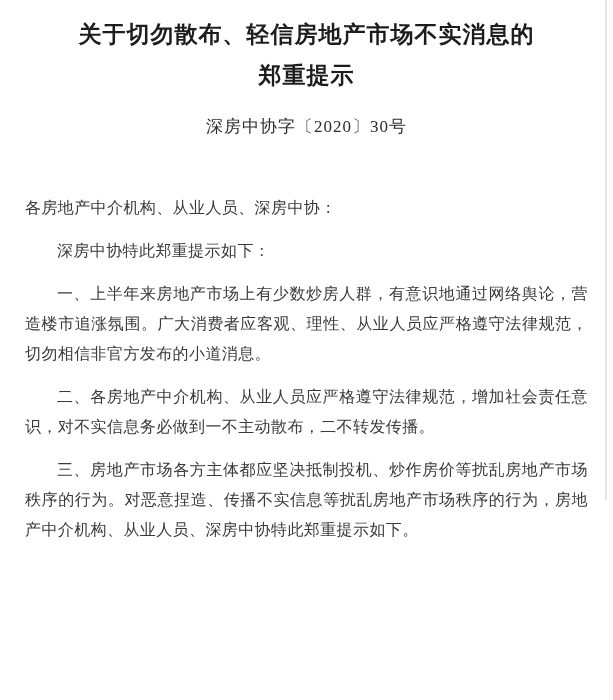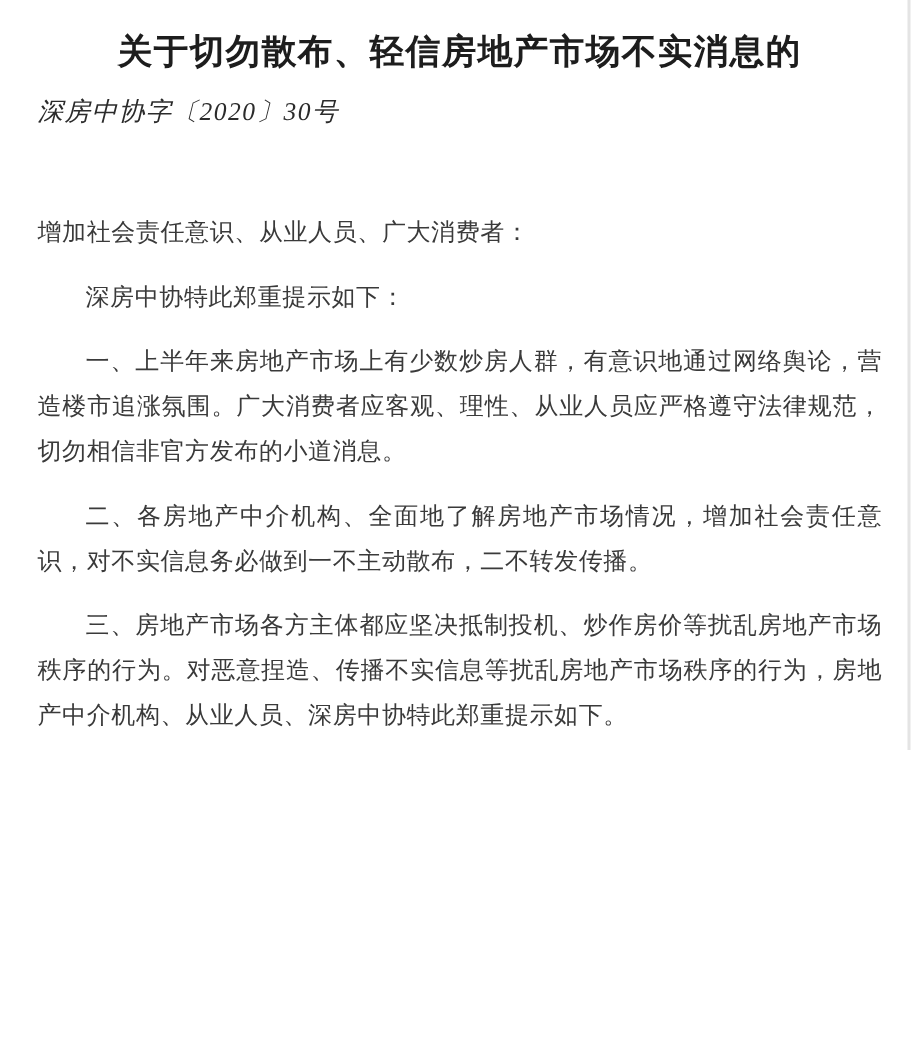--- a/index.html
+++ b/index.html
@@ -34,27 +34,27 @@
     margin: 0;
     text-align: center;
     font-family: "Liberation Sans", "DejaVu Sans", sans-serif;
     font-weight: bold;
     font-size: 23px;
     line-height: 41px;
     letter-spacing: 1px;
     color: #1d1d1d;
   }
   .doc-number {
-    margin-top: 8px;
+    margin-top: 19px;
+    text-align: center;
     font-size: 17px;
     line-height: 24px;
     letter-spacing: 1px;
     color: #2b2b2b;
     font-family: "Liberation Serif", "DejaVu Serif", serif;
-    font-style: italic;
   }
   .content {
     margin-top: 54px;
   }
   .content p {
     margin: 13px 0 0 0;
     font-size: 16px;
     line-height: 30px;
     letter-spacing: 0.4px;
     text-align: justify;
@@ -67,26 +67,27 @@
     text-indent: 0;
   }
 </style>
 </head>
 <body>
 
 <div class="page">
 
   <h1 class="doc-title">
     <div>关于切勿散布、轻信房地产市场不实消息的</div>
+    <div>郑重提示</div>
   </h1>
 
   <div class="doc-number">深房中协字〔2020〕30号</div>
 
   <div class="content">
-    <p class="salutation">增加社会责任意识、从业人员、广大消费者：</p>
+    <p class="salutation">各房地产中介机构、从业人员、深房中协：</p>
     <p>深房中协特此郑重提示如下：</p>
     <p>一、上半年来房地产市场上有少数炒房人群，有意识地通过网络舆论，营造楼市追涨氛围。广大消费者应客观、理性、从业人员应严格遵守法律规范，切勿相信非官方发布的小道消息。</p>
-    <p>二、各房地产中介机构、全面地了解房地产市场情况，增加社会责任意识，对不实信息务必做到一不主动散布，二不转发传播。</p>
+    <p>二、各房地产中介机构、从业人员应严格遵守法律规范，增加社会责任意识，对不实信息务必做到一不主动散布，二不转发传播。</p>
     <p>三、房地产市场各方主体都应坚决抵制投机、炒作房价等扰乱房地产市场秩序的行为。对恶意捏造、传播不实信息等扰乱房地产市场秩序的行为，房地产中介机构、从业人员、深房中协特此郑重提示如下。</p>
   </div>
 
   <div class="edge-line"></div>
 </div>
 
 </body></html>

